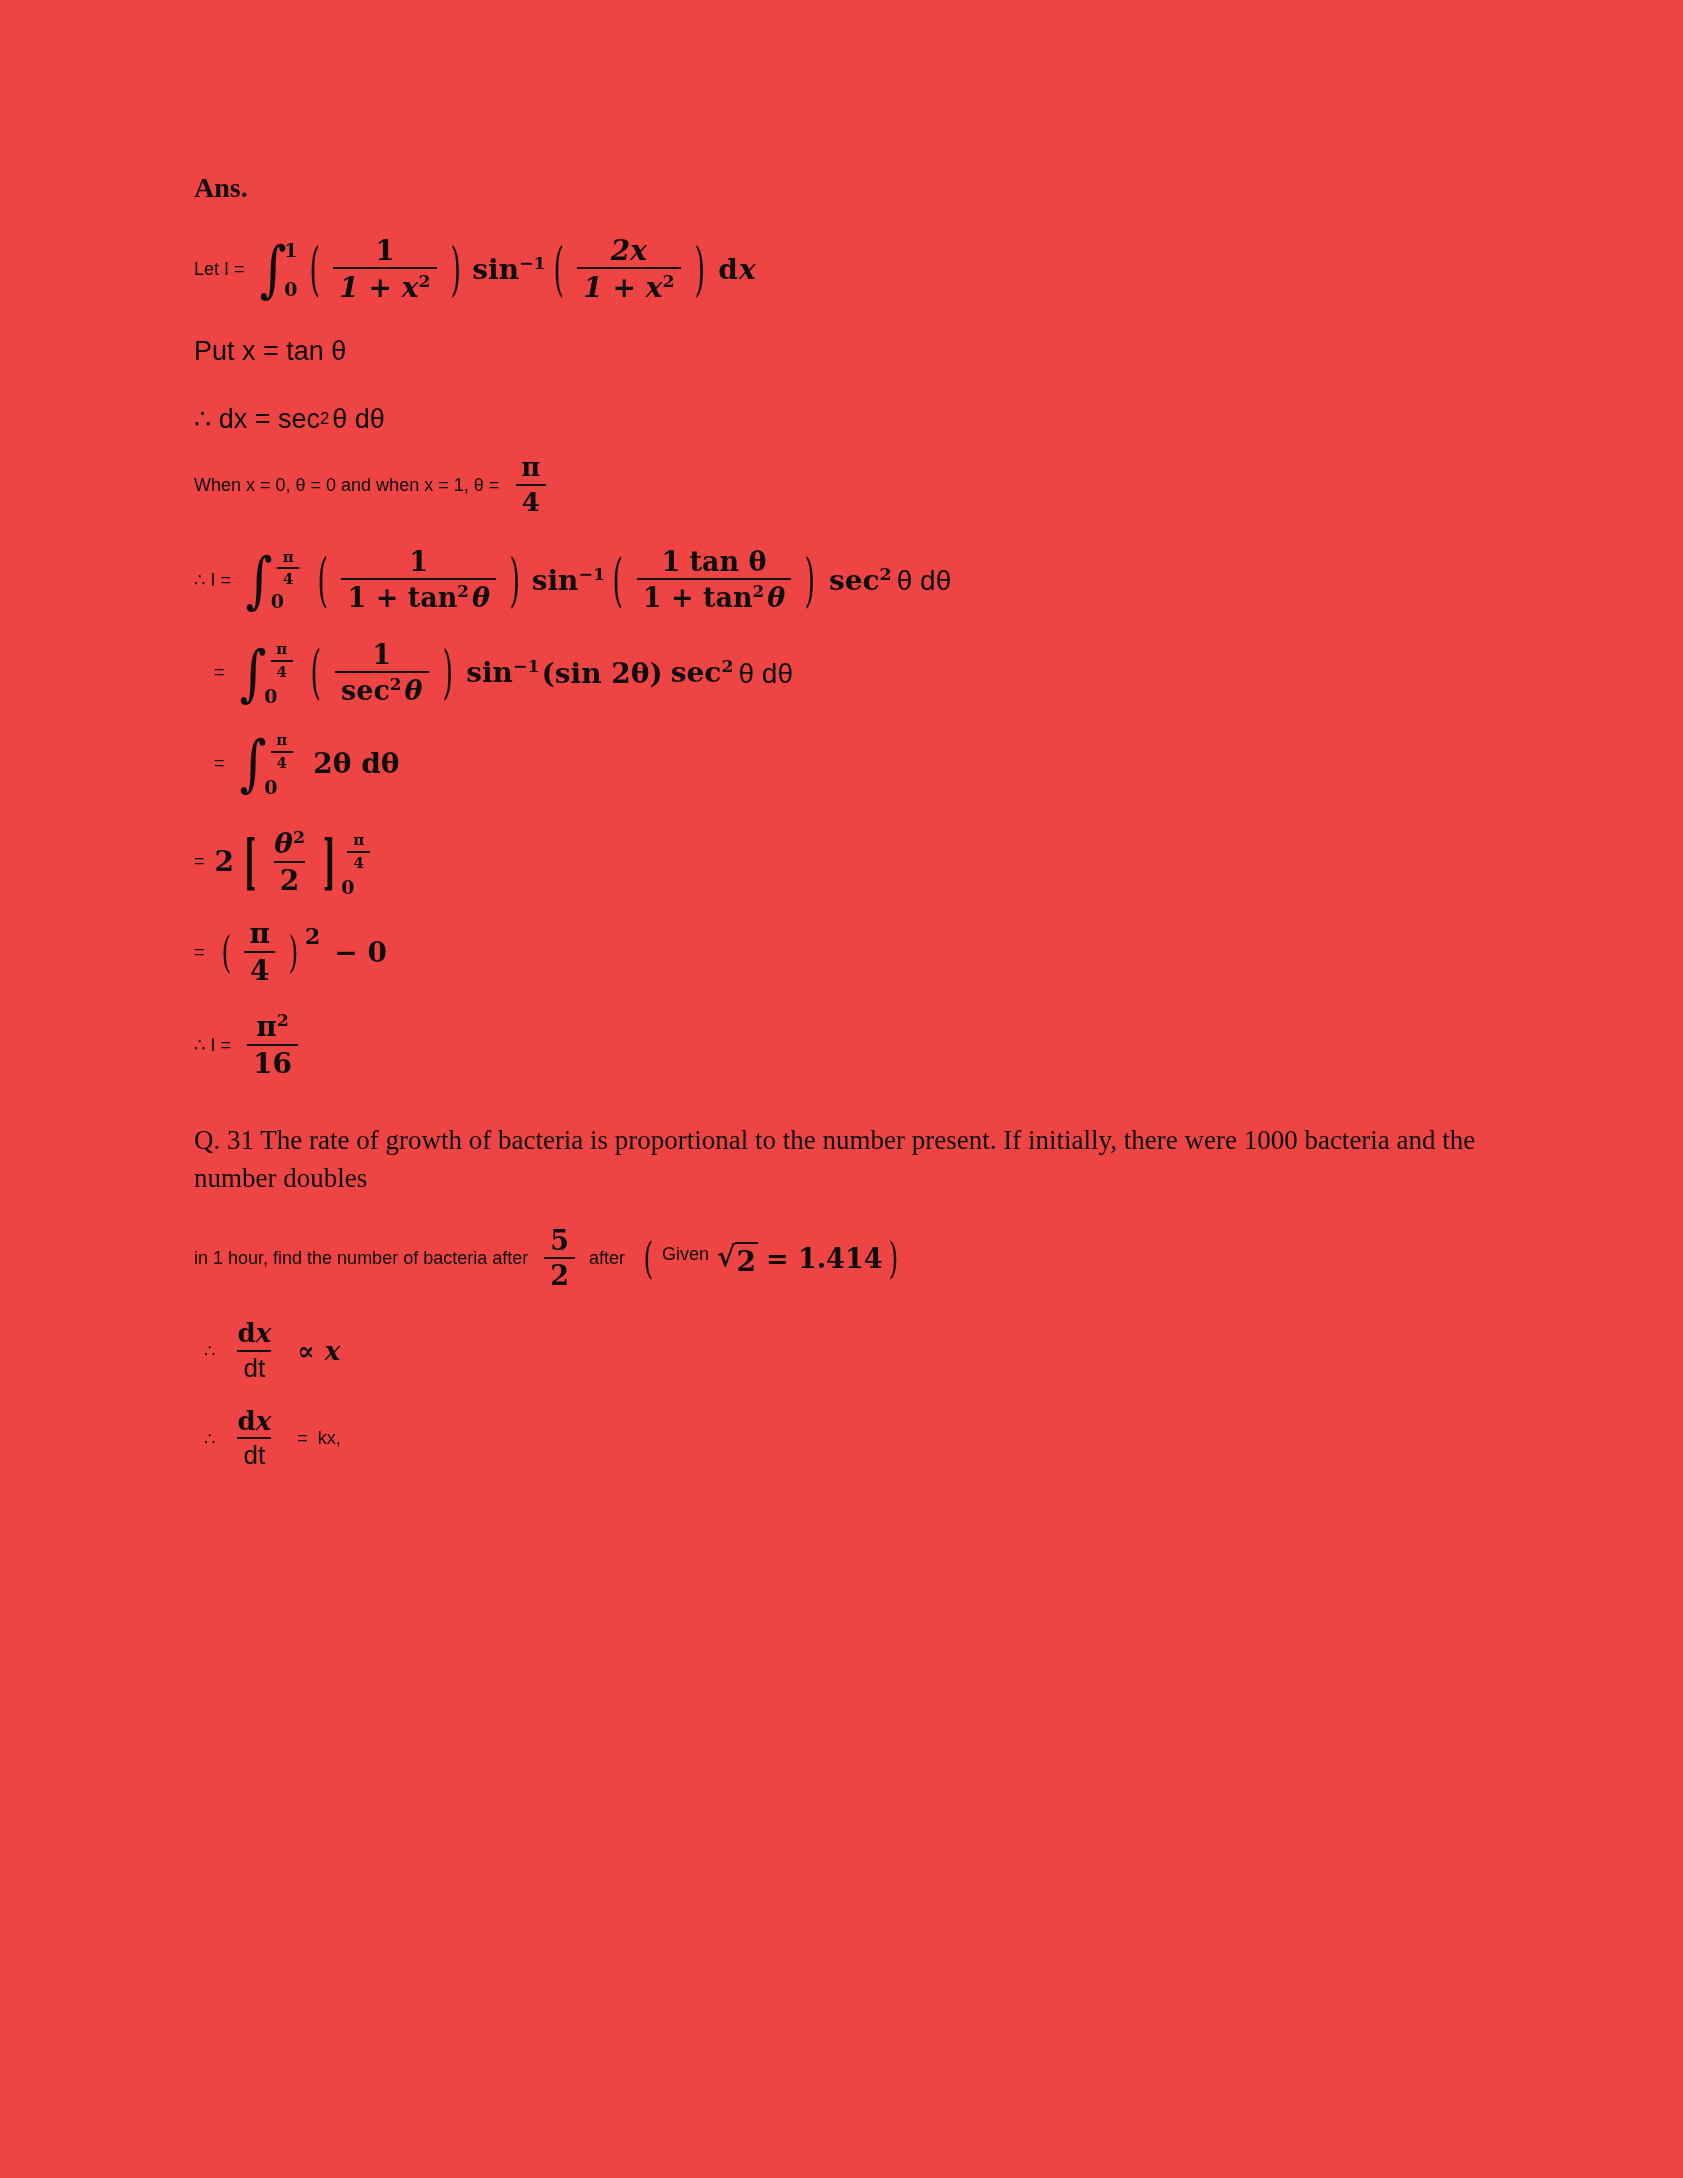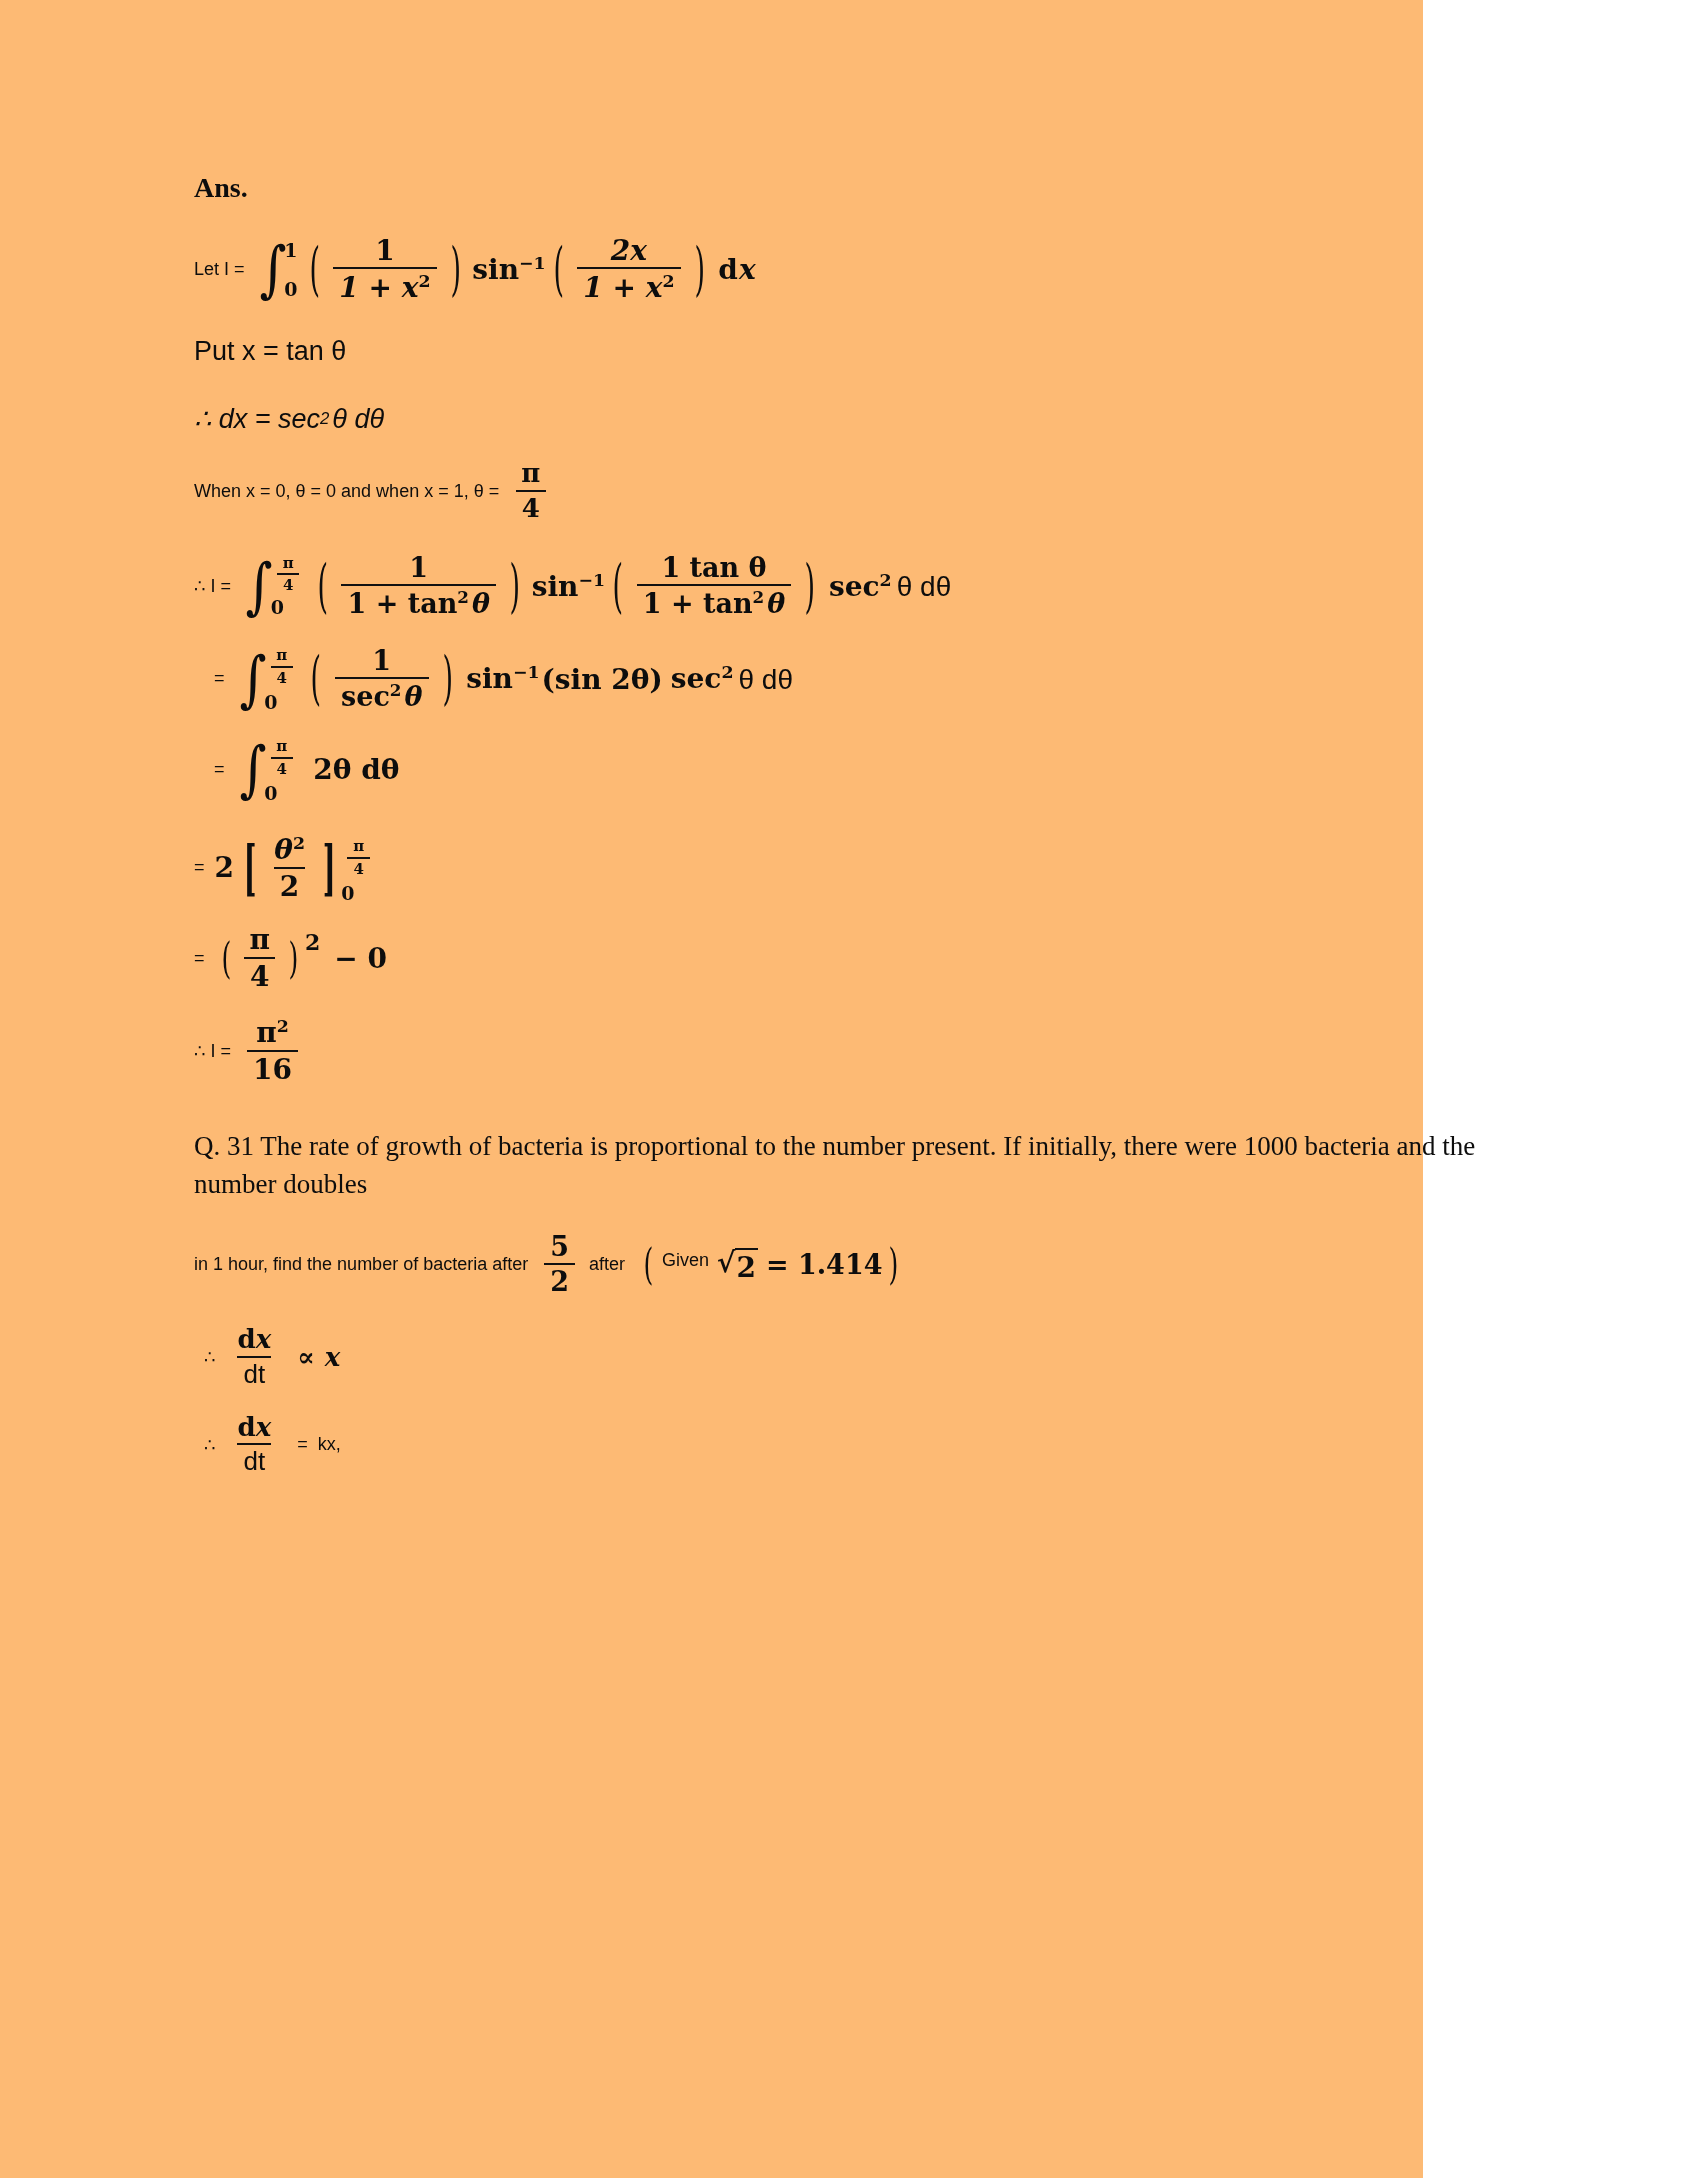--- a/index.html
+++ b/index.html
@@ -11,23 +11,23 @@
     width: 1683px;
     height: 2178px;
     font-family: "Liberation Sans", sans-serif;
     color: #0d0d0d;
     position: relative;
     overflow: hidden;
   }
   .page {
     position: absolute;
     left: 0; top: 0;
-    width: 1423px;
+    width: 1683px;
     height: 2178px;
-    background: #fdba74;
+    background: #ef4444;
   }
   .content {
     position: absolute;
     left: 194px;
     top: 173px;
     width: 1287px;
   }
 
   
   .line {
@@ -188,21 +188,21 @@
         <span class="den"><span class="mathit">1 + x</span><sup class="exp">2</sup></span>
       </span>
       <span class="paren">)</span>
       <span class="mathrm" style="font-size:28px;margin-left:6px;">d<span class="mathit" style="margin-left:1px;">x</span></span>
     </div>
 
     <div class="line" style="margin-bottom:38px;">
       <span>Put x = tan θ</span>
     </div>
 
-    <div class="line" style="margin-bottom:26px;font-style:italic;">
+    <div class="line" style="margin-bottom:20px;">
       <span>∴ dx = sec</span>
         <sup class="exp">2</sup>
         <span style="margin-left:3px;">θ dθ</span>
     </div>
 
     <div class="row" style="margin-bottom:32px;">
       <span class="lbl">When x = 0, θ = 0 and when x = 1, θ =</span>
       <span class="frac mathrm" style="font-size:26px;">
         <span class="num">π</span>
         <span class="den">4</span>

